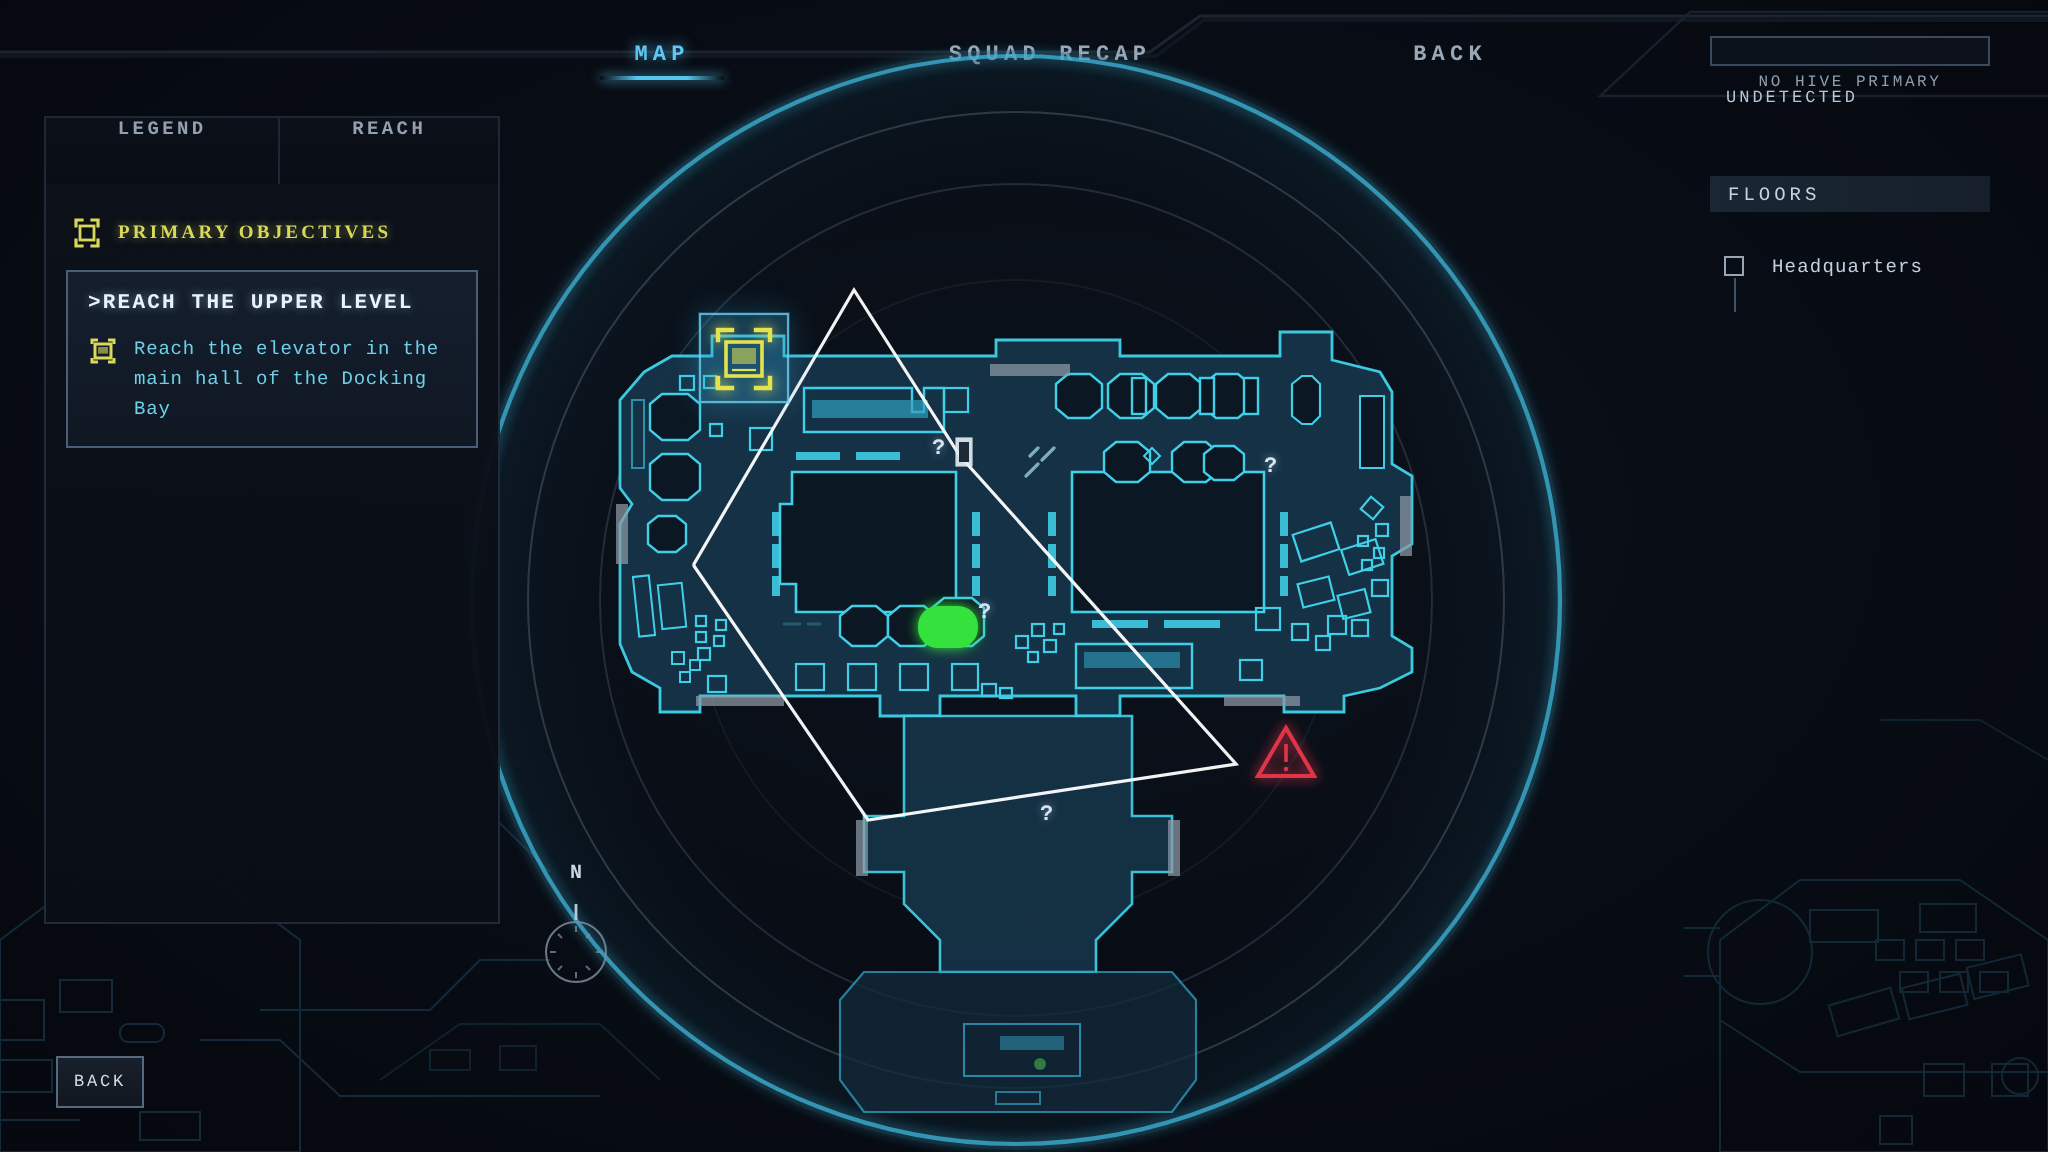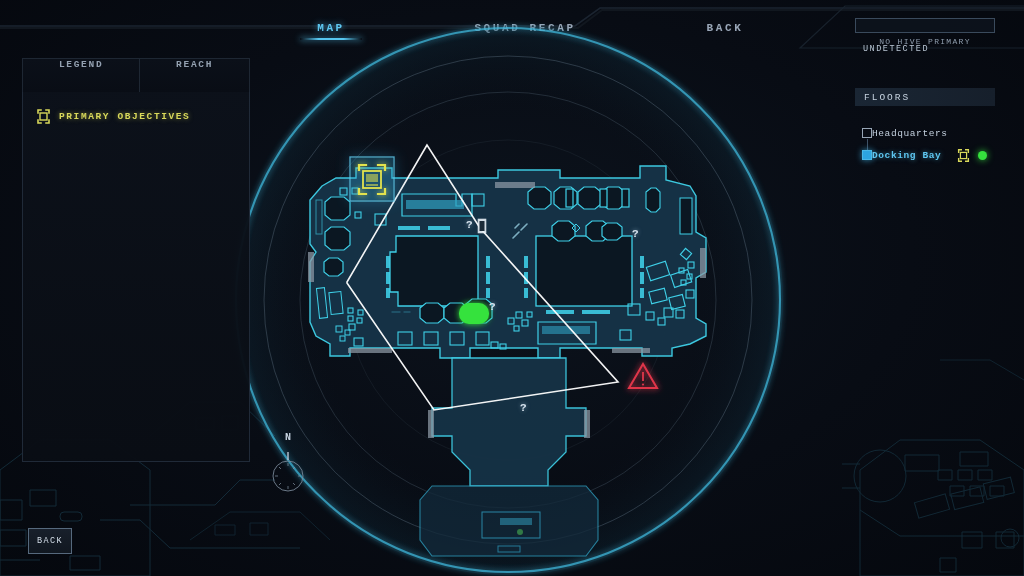--- a/index.html
+++ b/index.html
@@ -69,20 +69,21 @@
     background: linear-gradient(180deg, rgba(12,17,26,.97) 0%, rgba(9,13,20,.97) 100%);
     border: 1px solid #202a38;
     border-top: none;
     min-height: 370px;
     padding: 12px 10px 10px 10px;
     box-sizing: border-box;
   }
   .obj-head {
     display: flex; align-items: center; gap: 7px;
     margin: 4px 0 10px 2px;
+    font-family: Liberation Serif, serif;
   }
   .obj-head-label {
     font-size: 9.5px; letter-spacing: 1.6px; font-weight: bold;
     color: #d8d85a; text-shadow: 0 0 5px rgba(216,216,90,.55);
   }
   .obj-card {
     border: 1px solid #4a5e78;
     background: linear-gradient(180deg, rgba(22,32,48,.92) 0%, rgba(16,24,36,.92) 100%);
     padding: 10px 10px 11px 10px;
   }
@@ -125,21 +126,21 @@
     position: relative; display: flex; align-items: center; height: 22px;
     cursor: pointer;
   }
   .floor-cb {
     width: 10px; height: 10px; box-sizing: border-box;
     border: 1px solid #97a5b5; background: transparent;
     margin-left: 7px; flex: 0 0 auto;
   }
   .floor-cb.sel { border-color: #49b8e6; background: #2da5df; box-shadow: 0 0 6px rgba(60,175,225,.8); }
   .floor-label {
-    font-size: 9.5px; letter-spacing: .6px; color: #c3d0de; margin-left: 0;
+    font-size: 9.5px; letter-spacing: .6px; color: #c3d0de; margin-left: 14px;
   }
   .floor-label.sel { color: #5ec7f1; font-weight: bold; text-shadow: 0 0 5px rgba(86,198,239,.6); }
   .floor-connector {
     position: absolute; left: 11.5px; top: 17px; width: 1px; height: 17px;
     background: #3f5266;
   }
   .floor-icons { margin-left: auto; display: flex; align-items: center; gap: 7px; padding-right: 18px; }
   .green-dot {
     width: 9px; height: 9px; border-radius: 50%;
     background: #35e23d; box-shadow: 0 0 7px rgba(53,226,61,.9);
@@ -505,52 +506,52 @@
             <path d="M3,5 V2 H6"></path>
               <path d="M14,5 V2 H11"></path>
             <path d="M3,12 V15 H6"></path>
               <path d="M14,12 V15 H11"></path>
           </g>
           <rect x="5" y="5" width="7" height="7" fill="none" stroke="#d8d85a" stroke-width="1.4"></rect>
         </svg>
         <div class="obj-head-label">PRIMARY OBJECTIVES</div>
       </div>
 
+      <div class="obj-card">
+        <div class="obj-title">&gt;REACH THE UPPER LEVEL</div>
+        <div class="obj-row">
+          <svg width="15" height="15" viewBox="0 0 15 15" style="flex:0 0 auto; margin-top:1px;">
+            <g stroke="#d8d85a" stroke-width="1.5" fill="none">
+              <path d="M2,4 V2 H5"></path>
+                <path d="M13,4 V2 H10"></path>
+              <path d="M2,11 V13 H5"></path>
+                <path d="M13,11 V13 H10"></path>
+              <rect x="3.5" y="4" width="8" height="7"></rect>
+            </g>
+            <rect x="5" y="5.5" width="5" height="3.3" fill="#d8d85a" opacity="0.6"></rect>
+          </svg>
+          <div class="obj-desc">Reach the elevator in the main hall of the Docking Bay</div>
+        </div>
+      </div>
     </div>
   </div>
 
   <div class="status-box">
     <div class="status-text">UNDETECTED</div>
   </div>
   <div class="status-sub">NO HIVE PRIMARY</div>
 
   <div class="floors-head">
     <div class="floors-head-label">FLOORS</div>
   </div>
   <div class="floor-list">
     <div class="floor-row">
       <div class="floor-cb"></div>
       <div class="floor-label">Headquarters</div>
       <div class="floor-connector"></div>
     </div>
-    <div class="floor-row">
-      <div class="floor-cb sel"></div>
-      <div class="floor-label sel">Docking Bay</div>
-      <div class="floor-icons">
-        <svg width="15" height="15" viewBox="0 0 17 17">
-          <g stroke="#d8d85a" stroke-width="1.6" fill="none" stroke-linecap="square">
-            <path d="M3,5 V2 H6"></path>
-              <path d="M14,5 V2 H11"></path>
-            <path d="M3,12 V15 H6"></path>
-              <path d="M14,12 V15 H11"></path>
-          </g>
-          <rect x="5" y="5" width="7" height="7" fill="none" stroke="#d8d85a" stroke-width="1.4"></rect>
-        </svg>
-        <div class="green-dot"></div>
-      </div>
-    </div>
   </div>
 
   <div class="back-btn">
     <div class="back-label">BACK</div>
   </div>
 
 </div>
 
 </body></html>

